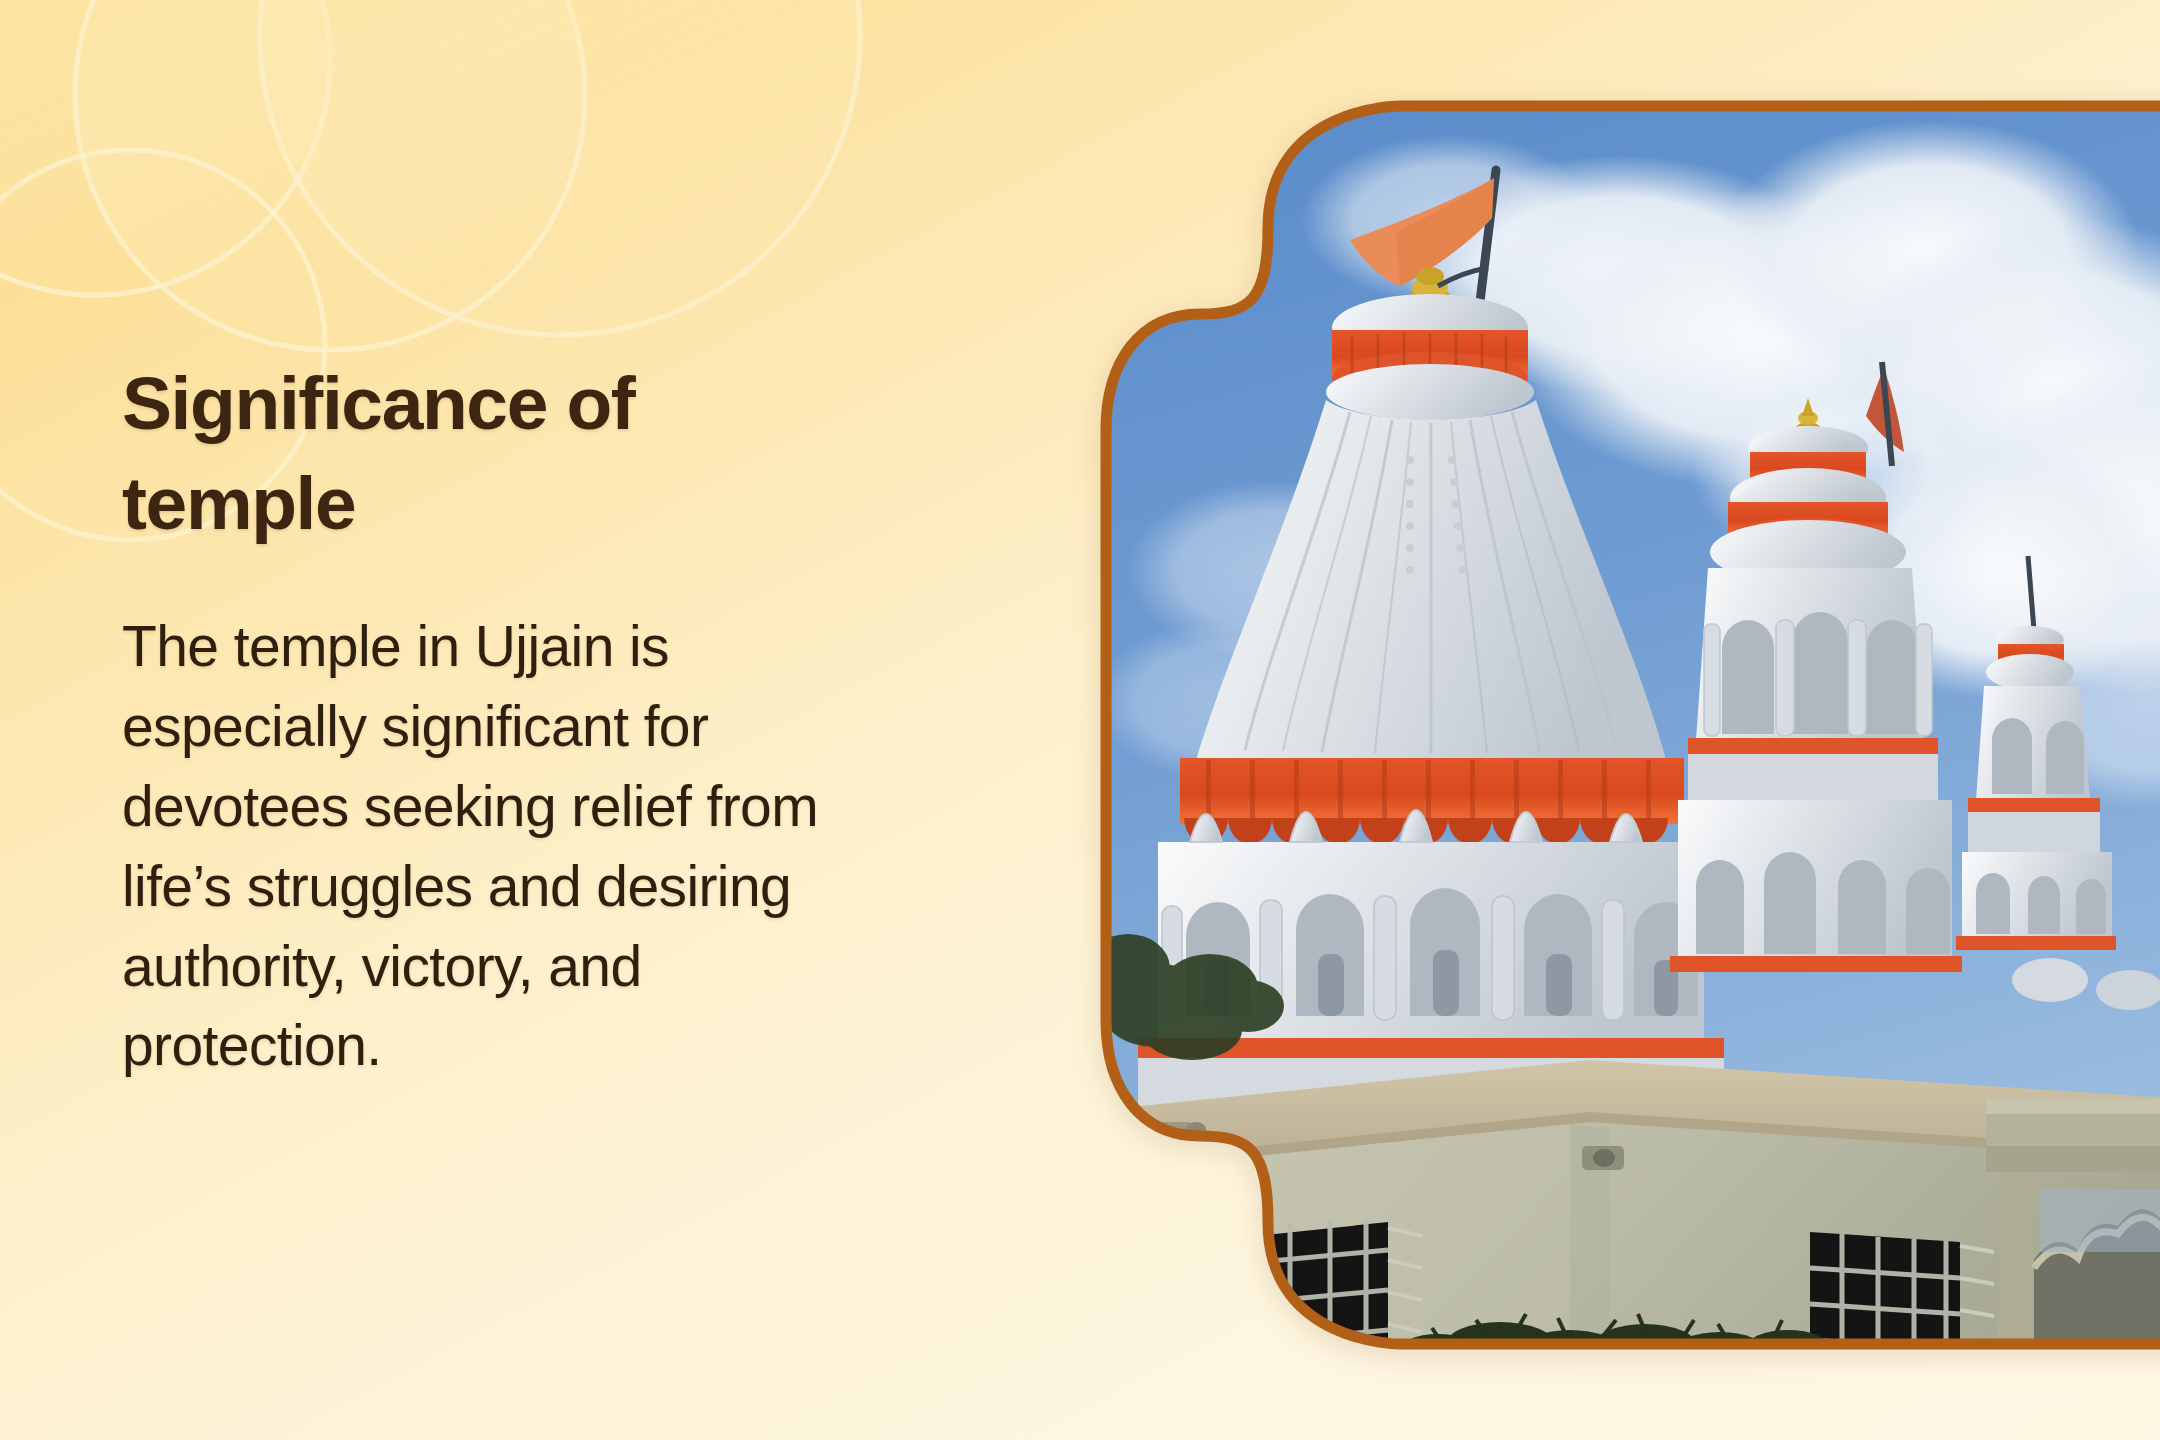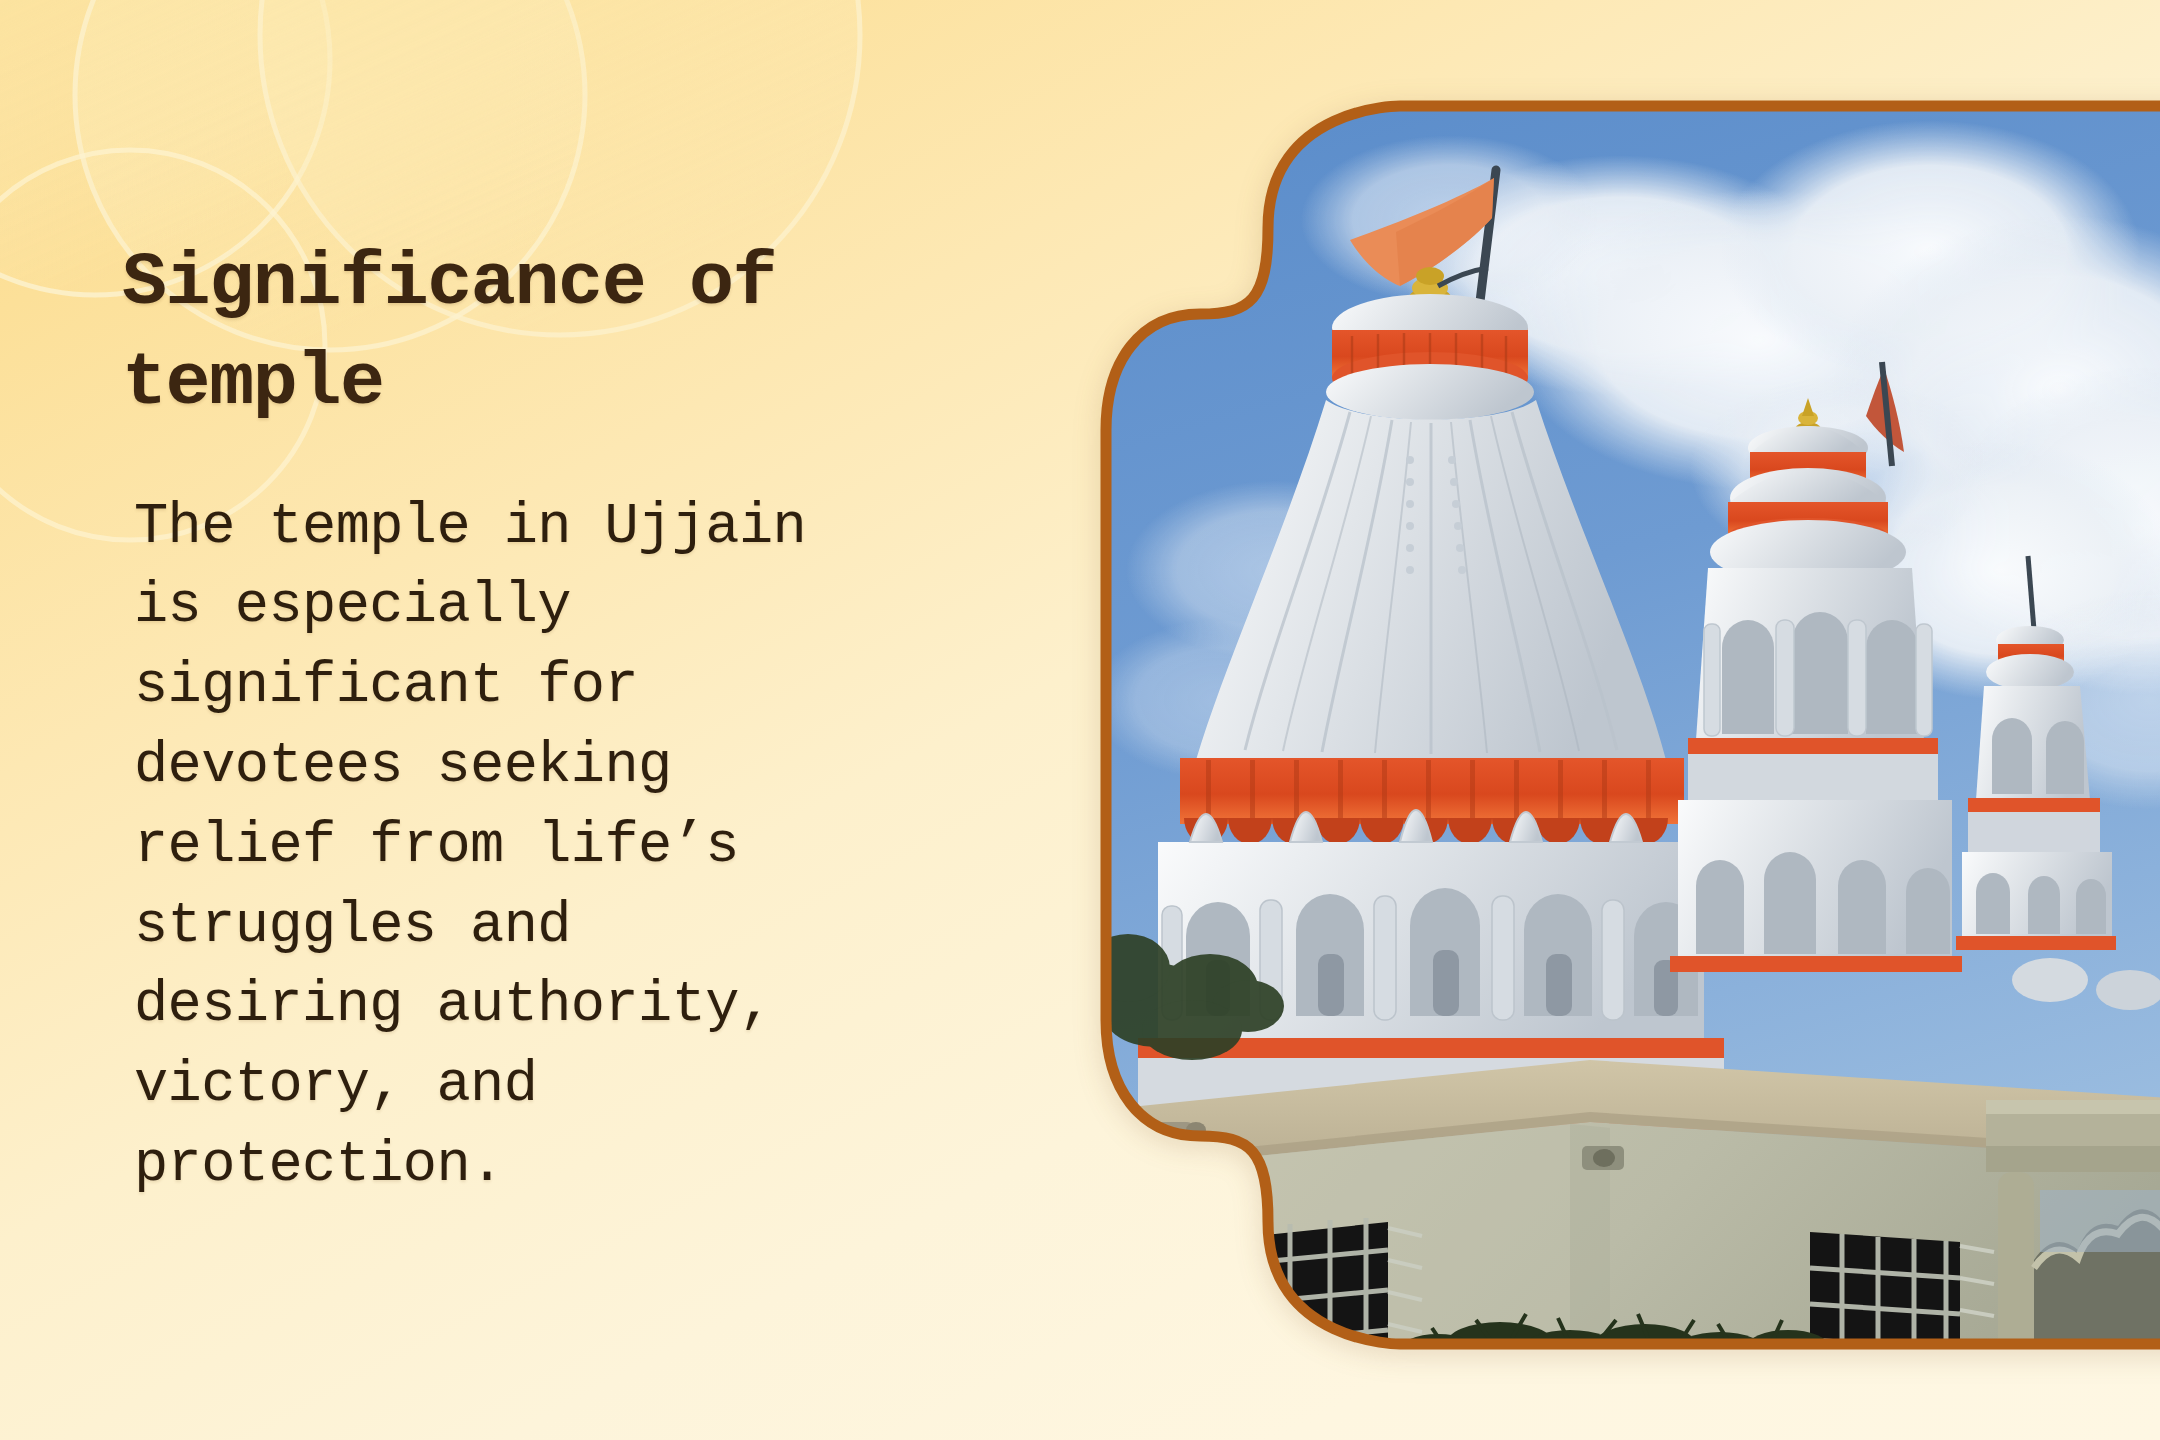--- a/index.html
+++ b/index.html
@@ -18,21 +18,20 @@
     overflow:hidden;
     background:
       linear-gradient(152deg,
         #FBDB8B   0%,
         #FCE099  12%,
         #FDE8B3  30%,
         #FDF0CC  48%,
         #FDF4DA  66%,
         #FEF6E0  82%,
         #FEF7E3 100%);
-    font-family: Liberation Mono, monospace;
   }
   #bg-decor { position:absolute; inset:0; pointer-events:none; }
 
   
   #text-col {
     position:absolute;
     left:122px; top:0;
     width:800px; height:1440px;
     display:flex; flex-direction:column;
     justify-content:center;
@@ -49,21 +48,20 @@
     text-shadow:0 2px 3px rgba(120,85,30,.18);
   }
   #body-paragraph {
     font-size:57px;
     font-weight:400;
     line-height:1.40;
     letter-spacing:-0.6px;
     color:#2E1F0E;
     max-width:700px;
     text-shadow:0 2px 3px rgba(120,85,30,.14);
-    margin-left:12px;
   }
 
   
   #photo-frame {
     position:absolute;
     left:1100px; top:100px;
     width:1100px; height:1250px;
     z-index:3;
     filter:drop-shadow(0 6px 14px rgba(110,70,20,.16));
   }

